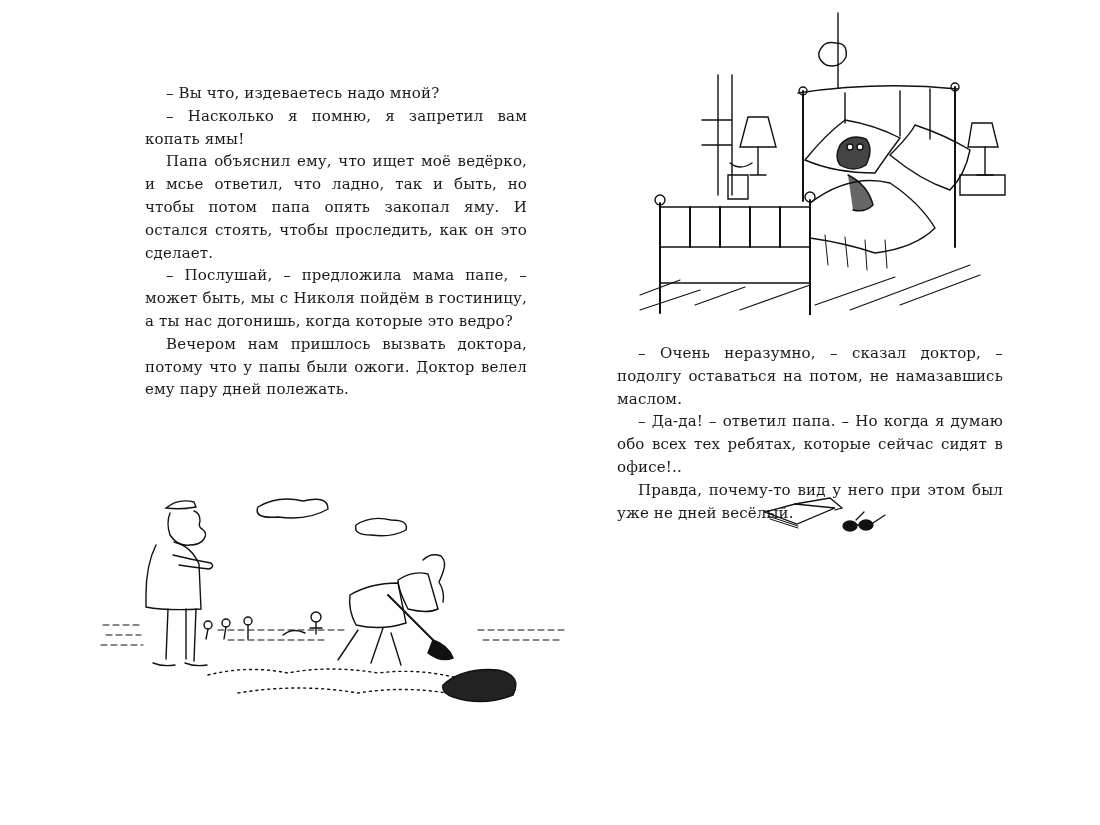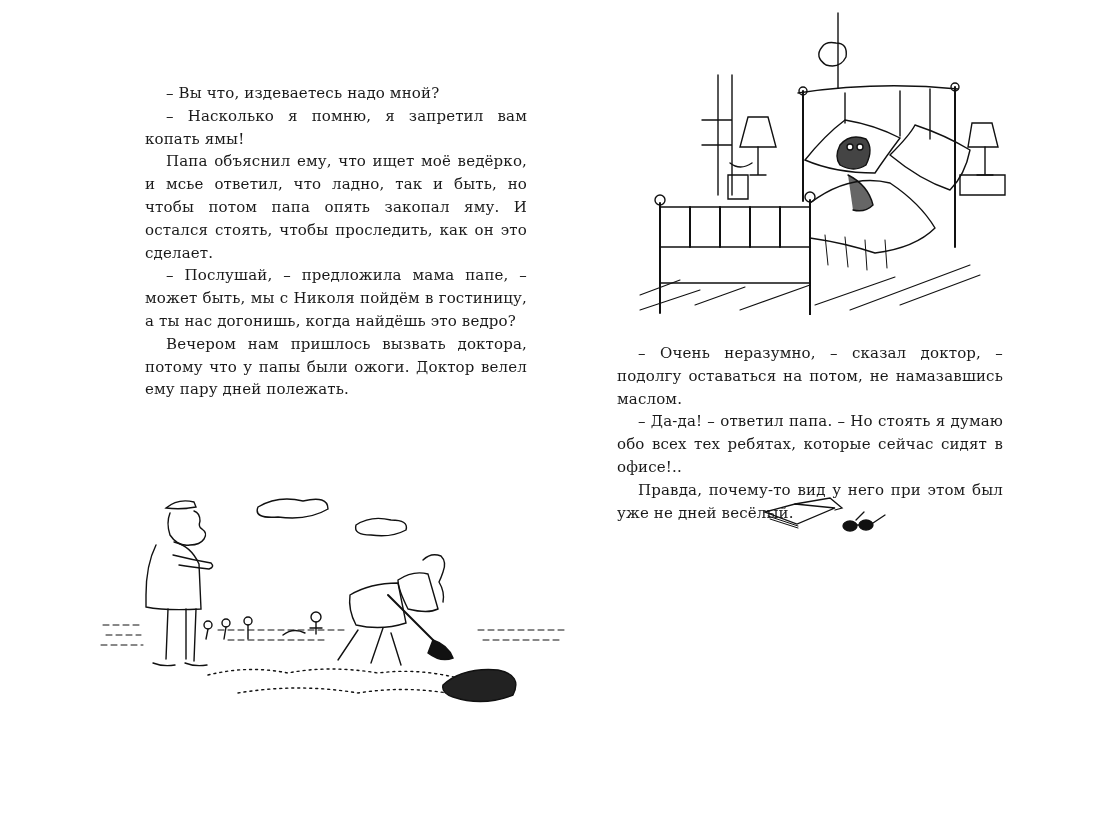--- a/index.html
+++ b/index.html
@@ -23,21 +23,21 @@
   svg { display: block; }
 </style>
 </head>
 <body>
 
 <div class="page page-left">
   <div class="text-block left-text">
     <p>– Вы что, издеваетесь надо мной?</p>
     <p>– Насколько я помню, я запретил вам копать ямы!</p>
     <p>Папа объяснил ему, что ищет моё ведёрко, и мсье ответил, что ладно, так и быть, но чтобы потом папа опять закопал яму. И остался стоять, чтобы проследить, как он это сделает.</p>
-    <p>– Послушай, – предложила мама папе, – может быть, мы с Николя пойдём в гостиницу, а ты нас догонишь, когда найдёшь это ведро?</p>
+    <p>– Послушай, – предложила мама папе, – может быть, мы с Николя пойдём в гостиницу, а ты нас догонишь, когда которые это ведро?</p>
     <p>Вечером нам пришлось вызвать доктора, потому что у папы были ожоги. Доктор велел ему пару дней полежать.</p>
   </div>
 
   <div class="illus" style="left:55px; top:485px; width:475px; height:225px;">
     <svg width="475" height="225" viewBox="0 0 475 225" fill="none" stroke="#111" stroke-width="1.4" stroke-linecap="round">
 
       <path d="M160 22 q20 -12 45 -6 q25 -6 25 8 q-20 12 -50 8 q-25 2 -20 -10z"></path>
       <path d="M258 40 q15 -10 35 -5 q18 0 15 10 q-15 8 -35 5 q-18 0 -15 -10z"></path>
 
       <path d="M68 23 q12 -10 28 -6 l2 5 q-15 3 -30 1z"></path>
@@ -114,21 +114,21 @@
 
       <path d="M210 198 q40 -30 80 -20 q30 20 45 45 q-20 20 -60 25 q-30 -10 -65 -15"></path>
       <path d="M225 230 l3 30 M245 232 l3 30 M265 235 l2 30 M285 235 l2 28" stroke-width="1"></path>
 
       <path d="M40 290 l40 -15 M40 305 l60 -20 M95 300 l50 -18 M140 305 l70 -25 M215 300 l80 -28 M250 305 l120 -45 M300 300 l80 -30" stroke-width="1.1"></path>
     </svg>
   </div>
 
   <div class="text-block right-text">
     <p>– Очень неразумно, – сказал доктор, – подолгу оставаться на потом, не намазавшись маслом.</p>
-    <p>– Да-да! – ответил папа. – Но стоять я думаю обо всех тех ребятах, которые сейчас сидят в офисе!..</p>
+    <p>– Да-да! – ответил папа. – Но когда я думаю обо всех тех ребятах, которые сейчас сидят в офисе!..</p>
     <p>Правда, почему-то вид у него при этом был уже не дней весёлый.</p>
   </div>
 
   <div class="illus" style="left:210px; top:490px; width:150px; height:45px;">
     <svg width="150" height="45" viewBox="0 0 150 45" fill="none" stroke="#111" stroke-width="1.3" stroke-linecap="round">
       <path d="M5 22 l30 -8 l40 4 l-38 16z"></path>
       <path d="M35 14 l35 -6 l12 10 l-7 2"></path>
       <path d="M8 26 l30 10 M10 29 l28 9" stroke-width="1"></path>
       <ellipse cx="90" cy="36" rx="7" ry="5" fill="#111"></ellipse>
       <ellipse cx="106" cy="35" rx="7" ry="5" fill="#111"></ellipse>

